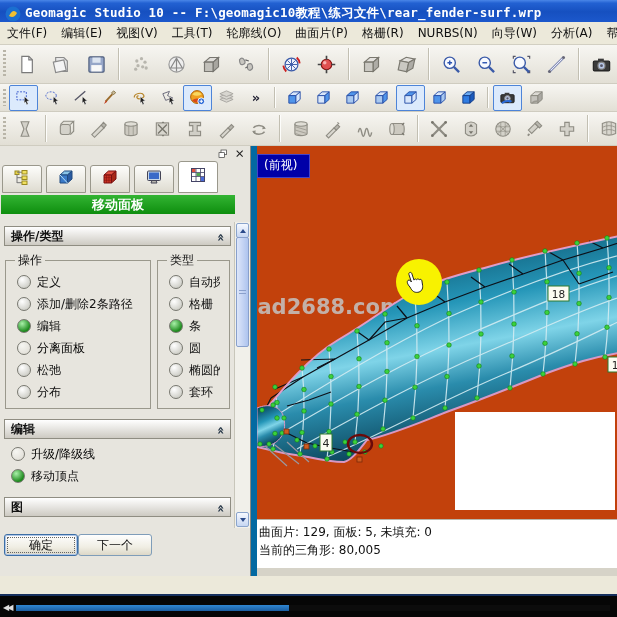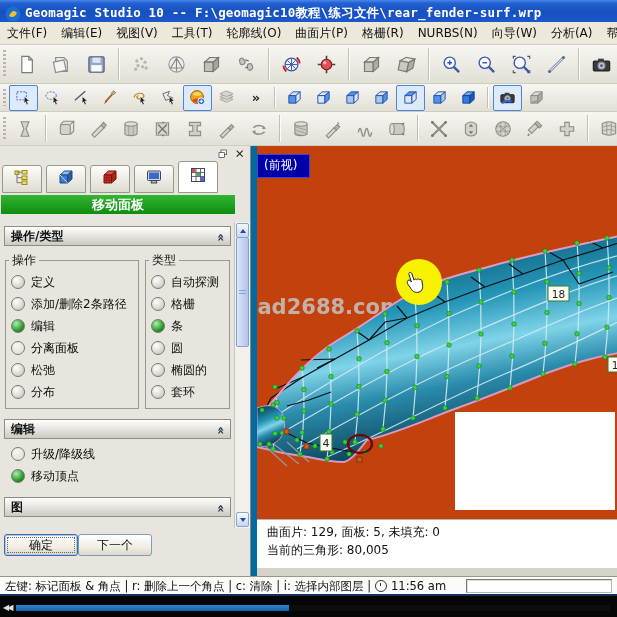--- a/index.html
+++ b/index.html
@@ -57,21 +57,21 @@
   .panel-title{position:absolute;top:49px;left:1px;right:15px;height:19px;
     background:linear-gradient(#33b433,#0e8e0e);color:#fff;font-weight:bold;font-size:13px;
     display:flex;align-items:center;justify-content:center}
   .panel-body{position:absolute;top:70px;left:1px;right:16px;bottom:42px;overflow:hidden}
   .sec-header{height:18px;margin:10px 3px 4px;background:linear-gradient(#ffffff,#cdcac2);
     border:1px solid #8f8d82;display:flex;align-items:center;padding:0 6px;font-size:12px;font-weight:bold;color:#111}
   .chev{margin-left:auto;font-weight:bold;color:#234;font-size:13px;letter-spacing:-2px;
     transform:rotate(90deg);line-height:1}
   .chev::after{content:"«"}
   .twocol{display:flex;gap:6px;margin:6px 4px 0}
-  .gbox{border:1px solid #9a988c;margin:0;padding:2px 3px 5px;min-width:0}
+  .gbox{border:1px solid #9a988c;margin:0;padding:2px 9px 5px;min-width:0}
   .gbox legend{font-size:12px;padding:0 3px;color:#111}
   .gbox.op{width:126px;flex:none}
   .gbox.ty{flex:1}
   .radio-row{display:flex;align-items:center;gap:6px;padding:2.5px 2px;font-size:12px;white-space:nowrap;overflow:hidden}
   .rdo{width:12px;height:12px;border-radius:50%;border:1px solid #787870;flex:none;
     background:radial-gradient(circle at 35% 30%,#ffffff,#cfcfc8 75%)}
   .rdo.selected{background:radial-gradient(circle at 35% 30%,#a8f0a8,#1d8a1d 70%)}
   .rdo.disabled{background:radial-gradient(circle at 35% 30%,#f6f6f2,#dddad2)}
   .radio-row.disabled .rlabel{color:#000000}
   .rlabel{color:#111}
@@ -95,21 +95,21 @@
     background:linear-gradient(90deg,#dde6fa,#aec4ee)}
   .sb-thumb::after{content:"";position:absolute;left:2px;right:2px;top:50%;height:5px;margin-top:-2px;
     background:repeating-linear-gradient(180deg,#8aa0cc 0 1px,transparent 1px 2.5px)}
 
   
   .viewport{flex:1;position:relative;background:#c2410c;overflow:hidden;border-left:6px solid #0369a1}
   .view-label{position:absolute;top:8px;left:0;background:#0000a8;color:#fff;font-size:12px;
     padding:2px 12px 3px 6px;border:1px solid #4444c8;z-index:3}
   svg.scene{position:absolute;left:0;top:0;width:367px;height:430px;z-index:1}
   .vp-stats{position:absolute;left:0;right:0;bottom:8px;height:42px;background:#fff;border-top:1px solid #b8b6ac;
-    font-size:12px;color:#111;padding:3px 10px;line-height:18px;z-index:2}
+    font-size:12px;color:#111;padding:3px 2px;line-height:18px;z-index:2}
   .vp-strip{position:absolute;left:0;right:0;bottom:0;height:8px;background:#d6d3c8;z-index:2}
 
   
   .statusbar{position:absolute;left:0;right:0;top:576px;height:18px;background:#fbfbf7;border-top:1px solid #98968c;
     display:flex;align-items:center;font-size:11.5px;color:#111;padding:0 5px;gap:4px;overflow:hidden}
   .clock-ico{width:10px;height:10px;border:1px solid #333;border-radius:50%;position:relative;flex:none}
   .clock-ico::after{content:"";position:absolute;left:4px;top:2px;width:1px;height:3px;background:#333}
   .status-field{margin-left:auto;width:144px;height:12px;flex:none;background:#fff;
     border:1px solid #b8b8b0;border-top-color:#7a7a72;border-left-color:#7a7a72;box-shadow:inset 1px 1px 0 #e0e0d8}
 
@@ -967,26 +967,20 @@
       </svg>
 
       <div class="vp-stats">
         <div>曲面片: 129, 面板: 5, 未填充: 0</div>
         <div>当前的三角形: 80,005</div>
       </div>
       <div class="vp-strip"></div>
     </div>
   </div>
 
-  <div class="statusbar">
-    <span>左键: 标记面板 &amp; 角点  |  r: 删除上一个角点  |  c: 清除  |  i: 选择内部图层  |</span>
-    <span class="clock-ico"></span>
-    <span>11:56 am</span>
-    <span class="status-field"></span>
-  </div>
 
   <div class="player">
     <span class="rew"></span>
     <div class="ptrack">
       <div class="pfill" style="width: 46%;"></div>
     </div>
   </div>
 </div>
 
 </body></html>

